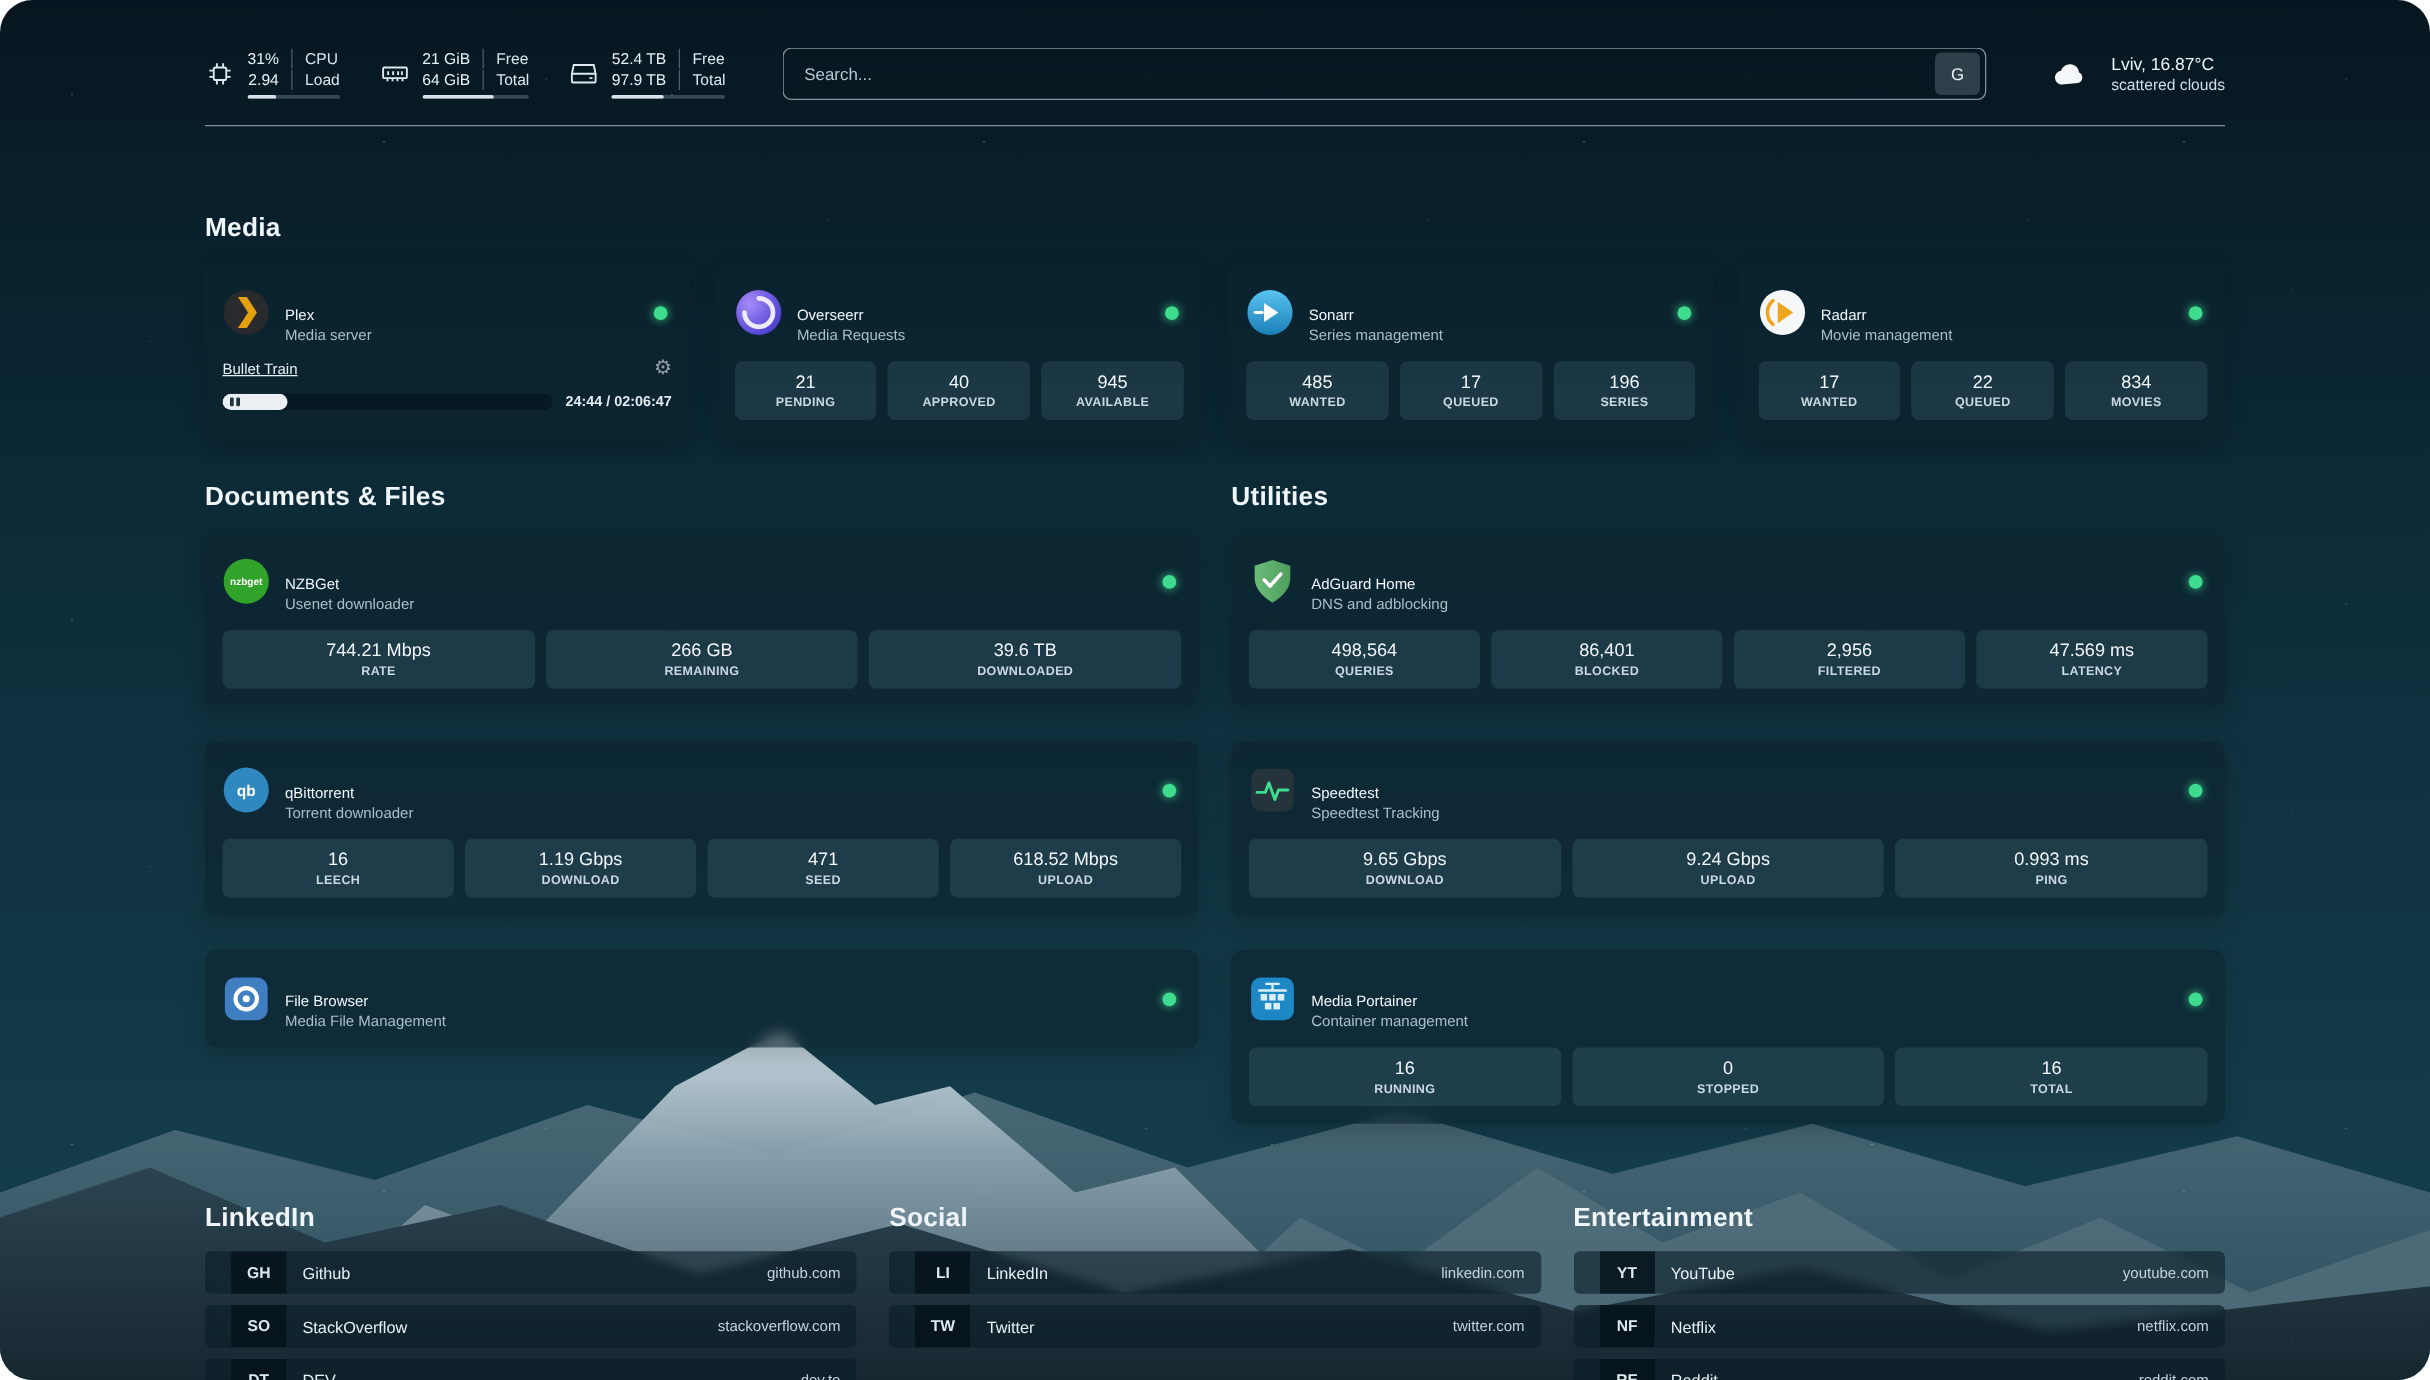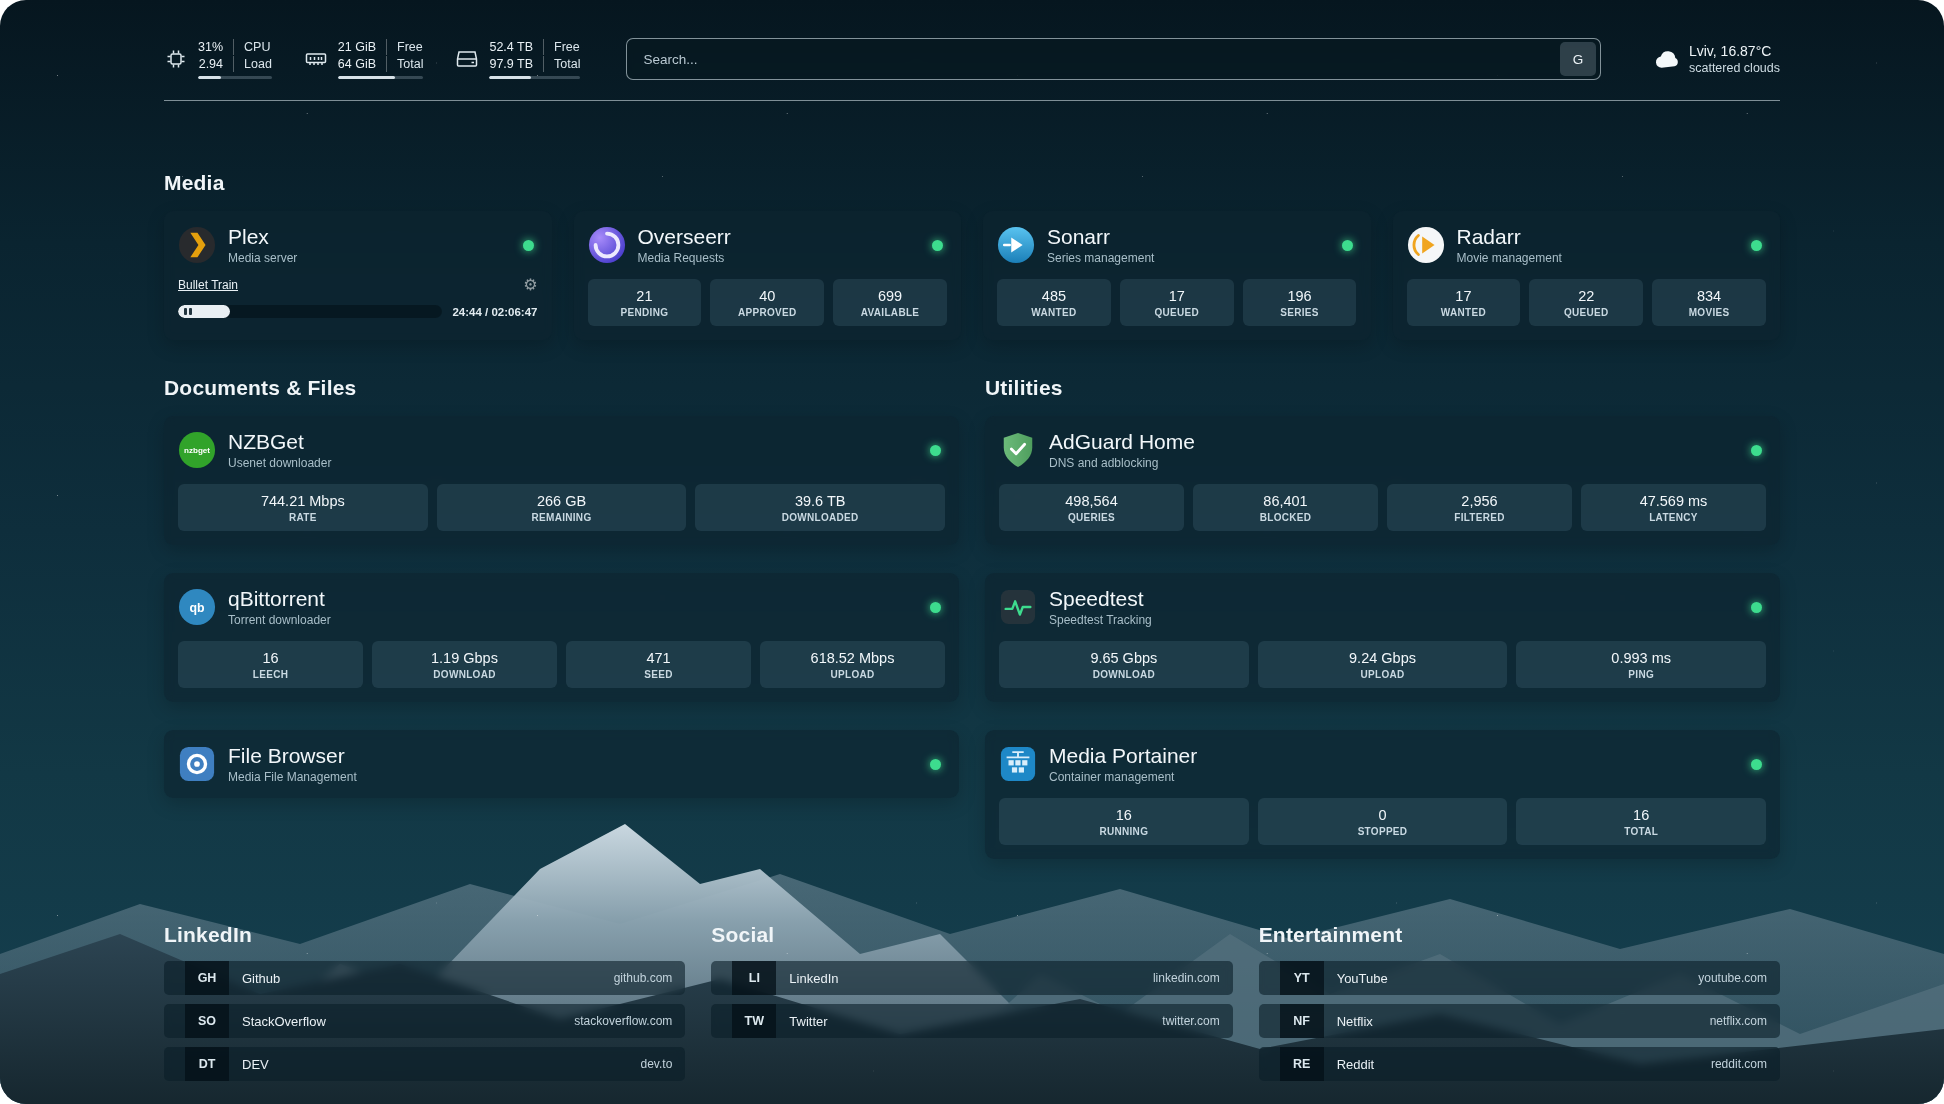--- a/index.html
+++ b/index.html
@@ -34,41 +34,41 @@
   .res-bar{ height:3px; border-radius:2px; background:rgba(140,160,172,.35); overflow:hidden; }
   .res-bar i{ display:block; height:100%; background:#d7e1e7; border-radius:2px; }
 
   .search{ flex:1; display:flex; align-items:center; margin:0 46px; height:42px;
     border:1px solid rgba(214,228,235,.6); border-radius:7px; background:rgba(7,24,32,.45); backdrop-filter:blur(4px); }
   .search input{ flex:1; background:transparent; border:none; outline:none; color:#eef4f7; font-size:13.5px; padding:0 16px; font-family:inherit; }
   .search input::placeholder{ color:#b9c9d2; }
   .search-btn{ width:36px; height:34px; margin-right:4px; border:none; border-radius:5px;
     background:rgba(205,225,235,.2); color:#eef4f7; font-size:13.5px; cursor:pointer; font-family:inherit; }
 
-  .weather{ display:flex; align-items:flex-start; gap:0; color:#eef4f7; }
+  .weather{ display:flex; align-items:flex-start; gap:12px; color:#eef4f7; }
   .weather-icon{ width:42px; height:32px; color:#f4f8fa; display:flex; }
   .weather-icon svg{ width:100%; height:100%; }
   .weather-loc{ font-size:14px; }
   .weather-cond{ font-size:12.5px; color:#cfdde4; margin-top:2px; }
 
   .divider{ border:none; border-top:1.5px solid rgba(226,238,244,.55); margin-top:20px; }
 
   
   .group-title{ font-size:21px; font-weight:600; color:#f0f5f8; letter-spacing:.2px; }
   .section-media{ margin-top:70px; }
   .cards-row{ display:grid; grid-template-columns:repeat(4,1fr); gap:22px; margin-top:16px; }
   .two-col{ display:grid; grid-template-columns:1fr 1fr; gap:26px; margin-top:36px; }
   .col-cards{ display:flex; flex-direction:column; gap:28px; margin-top:16px; align-items:stretch; }
 
   .card{ background:rgba(13,36,47,.62); border-radius:9px; padding:14px; backdrop-filter:blur(5px);
     box-shadow:0 6px 18px rgba(0,0,0,.18); cursor:pointer; }
   .svc-head{ display:flex; align-items:center; gap:12px; }
   .svc-icon{ width:38px; height:38px; flex:none; display:flex; align-items:center; justify-content:center; }
   .svc-icon svg{ width:38px; height:38px; }
-  .svc-name{ font-size:21px; color:#f2f7fa; font-weight:500; }
+  .svc-name{ font-size:12px; color:#f2f7fa; font-weight:500;margin-top:20px; }
   .svc-desc{ font-size:12px; color:#a9bfc9; margin-top:2px; }
   .status-dot{ width:11px; height:11px; border-radius:50%; background:#3ddc8e; margin-left:auto; margin-right:4px;
     box-shadow:0 0 8px rgba(61,220,142,.9); flex:none; }
 
   .stats{ display:flex; gap:9px; margin-top:14px; }
   .stat{ flex:1; background:rgba(148,186,205,.13); border-radius:6px; padding:9px 4px 8px; text-align:center; }
   .stat-value{ font-size:14.5px; color:#f2f7fa; }
   .stat-label{ font-size:10px; font-weight:700; color:#c9d9e2; letter-spacing:.3px; margin-top:3px; }
 
   
@@ -260,21 +260,21 @@
               <div class="stats">
                 <div class="stat">
                   <div class="stat-value">21</div>
                   <div class="stat-label">PENDING</div>
                 </div>
                 <div class="stat">
                   <div class="stat-value">40</div>
                   <div class="stat-label">APPROVED</div>
                 </div>
                 <div class="stat">
-                  <div class="stat-value">699</div>
+                  <div class="stat-value">945</div>
                   <div class="stat-label">AVAILABLE</div>
                 </div>
               </div>
             </div>
             <div class="card">
               <div class="svc-head">
                 <span class="svc-icon">
                   <svg viewBox="0 0 40 40">
                     <defs>
                       <linearGradient id="sng" x1="0" y1="0" x2="0" y2="1">

